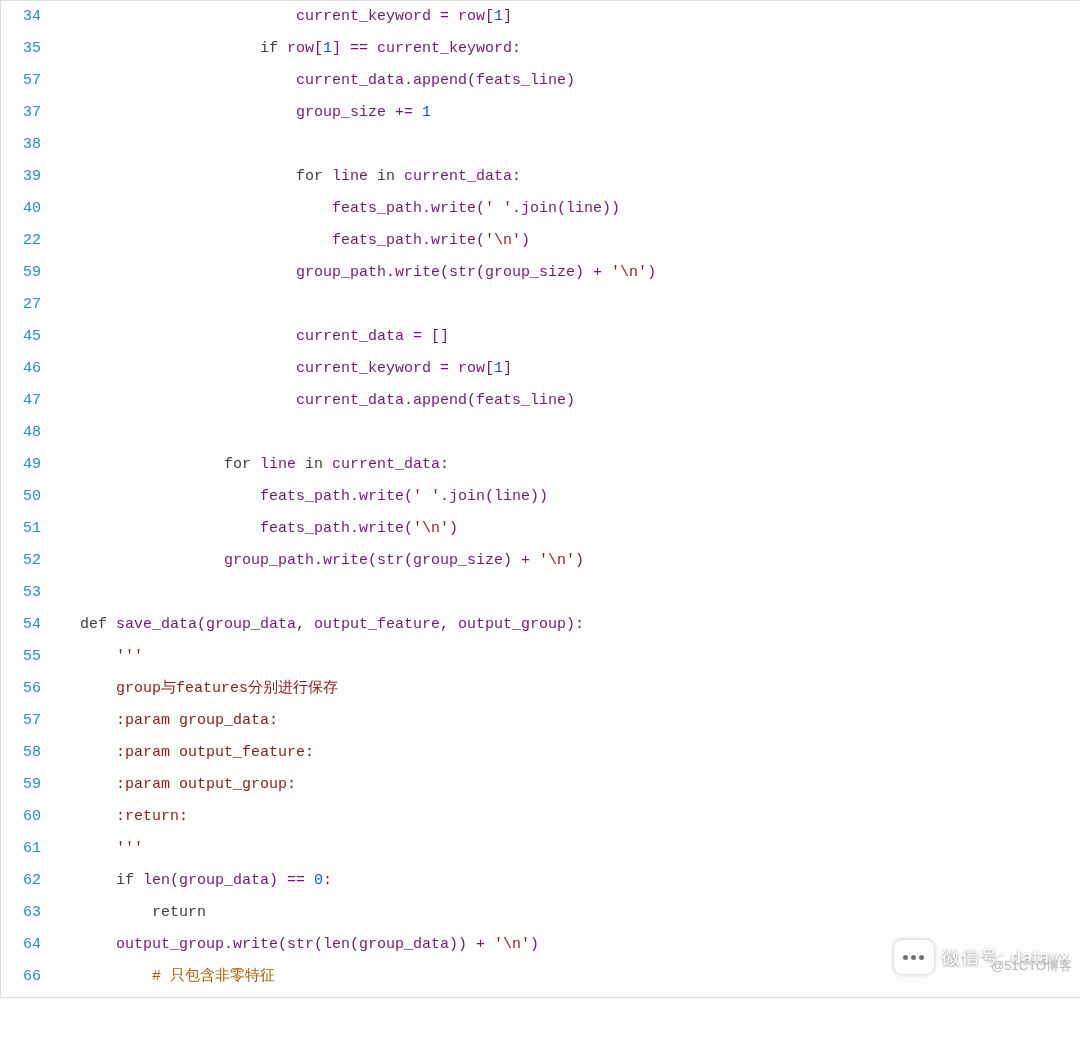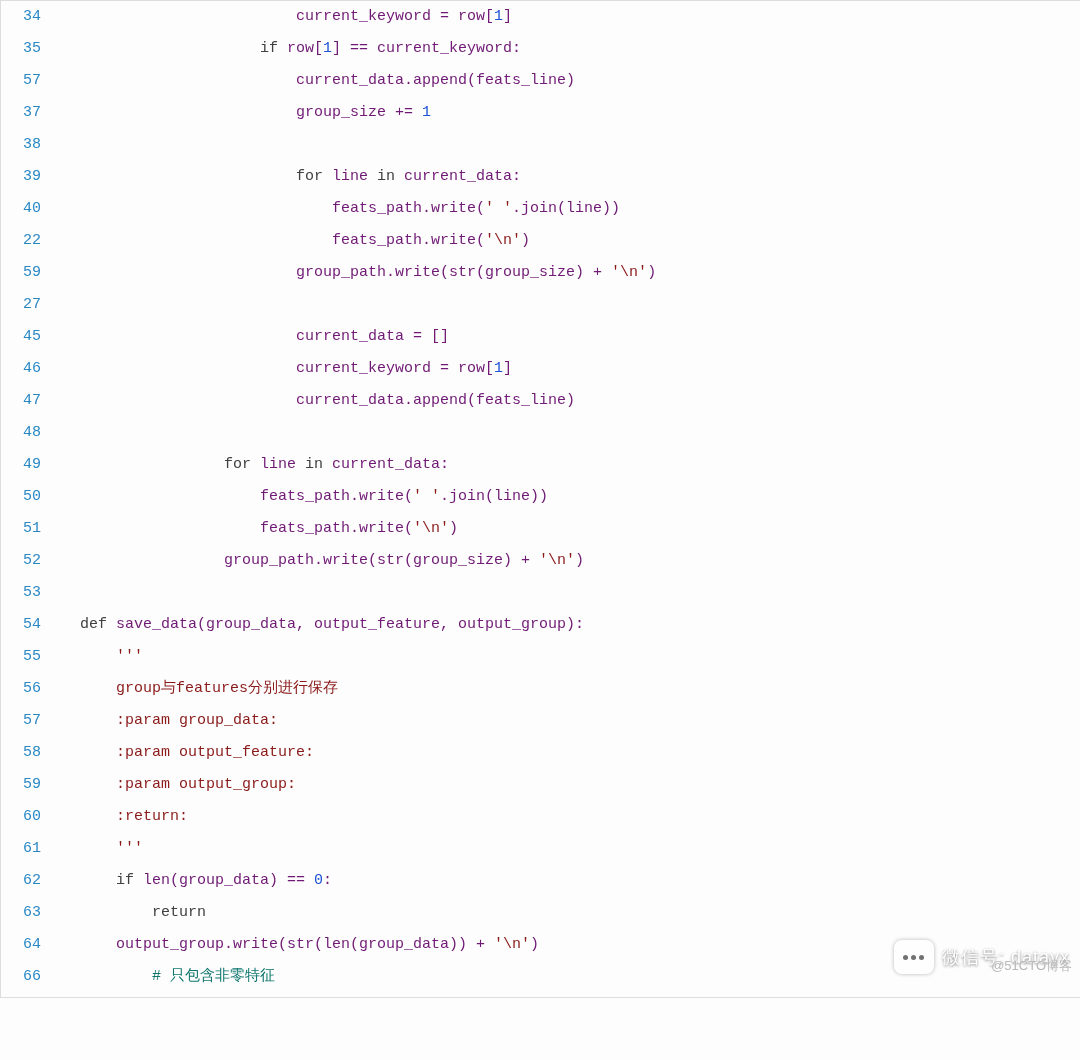--- a/index.html
+++ b/index.html
@@ -35,21 +35,21 @@
     flex: 0 0 40px;
     user-select: none;
   }
   .code {
     white-space: pre;
     font-family: "Courier New", Consolas, monospace;
   }
   .kw   { color: #404040; }
   .num  { color: #1c52d6; }
   .str  { color: #8b1a1a; }
-  .cmt  { color: #0f766e; text-align: center; }
+  .cmt  { color: #a16207; text-align: center; }
   .doc  { color: #8b1a1a; }
   .id   { color: #701a75; }
   .footer-badge {
     position: absolute;
     right: 10px;
     bottom: 24px;
     display: flex;
     align-items: center;
     opacity: 0.92;
     gap: 8px;

